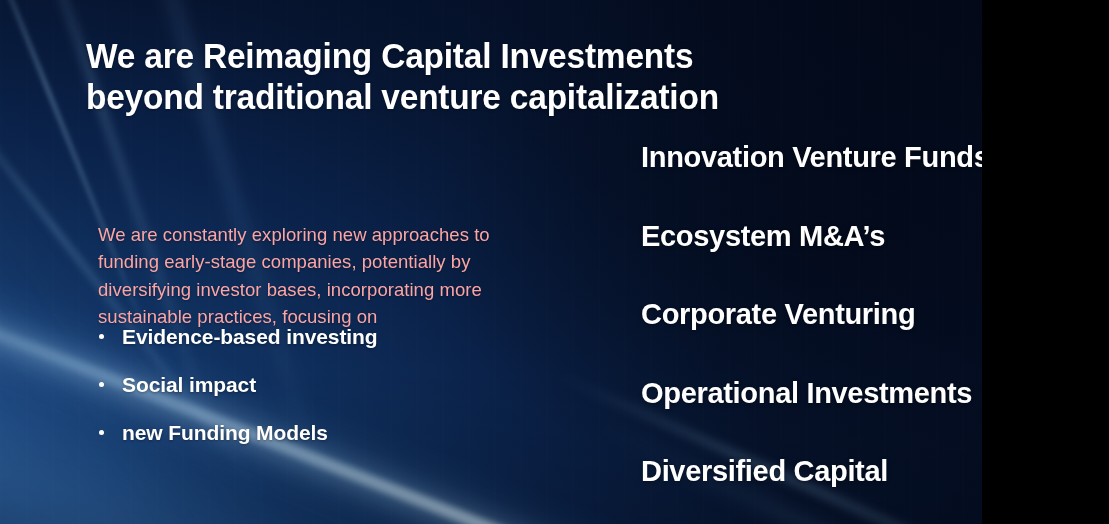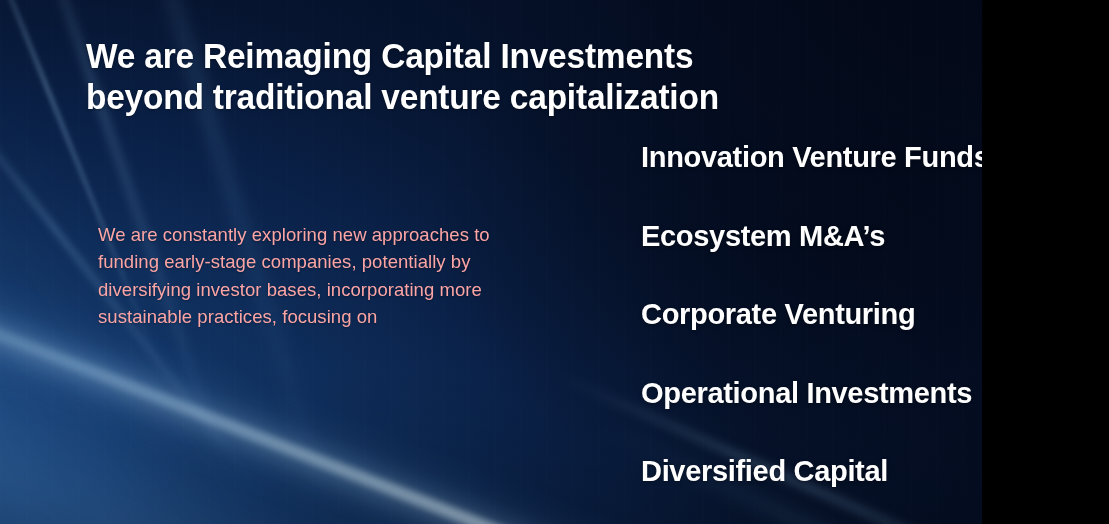--- a/index.html
+++ b/index.html
@@ -273,20 +273,34 @@
   <div class="bg-layer bg-bands"></div>
   <div class="bg-layer bg-vignette"></div>
 
   <div class="content">
 
     <h1 id="title">We are Reimaging Capital Investments
 beyond traditional venture capitalization</h1>
 
     <p id="paragraph">We are constantly exploring new approaches to funding early-stage companies, potentially by diversifying investor bases, incorporating more sustainable practices, focusing on</p>
 
+    <div id="bullets">
+      <div class="bullet-row">
+        <span class="bullet-dot"></span>
+        <span>Evidence-based investing</span>
+      </div>
+      <div class="bullet-row">
+        <span class="bullet-dot"></span>
+        <span>Social impact</span>
+      </div>
+      <div class="bullet-row">
+        <span class="bullet-dot"></span>
+        <span>new Funding Models</span>
+      </div>
+    </div>
 
     <div id="right-list">
       <div class="right-item">Innovation Venture Funds</div>
       <div class="right-item">Ecosystem M&amp;A’s</div>
       <div class="right-item">Corporate Venturing</div>
       <div class="right-item">Operational Investments</div>
       <div class="right-item">Diversified Capital</div>
     </div>
 
   </div>

